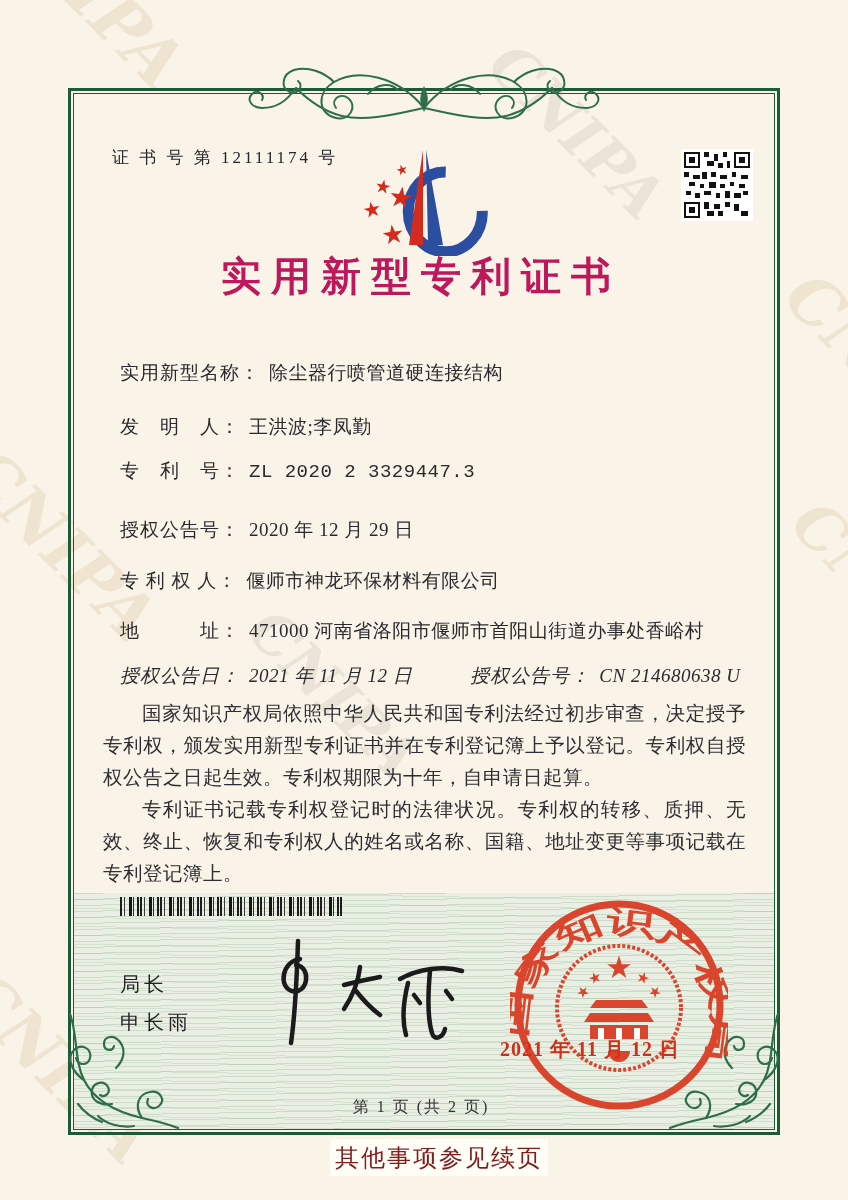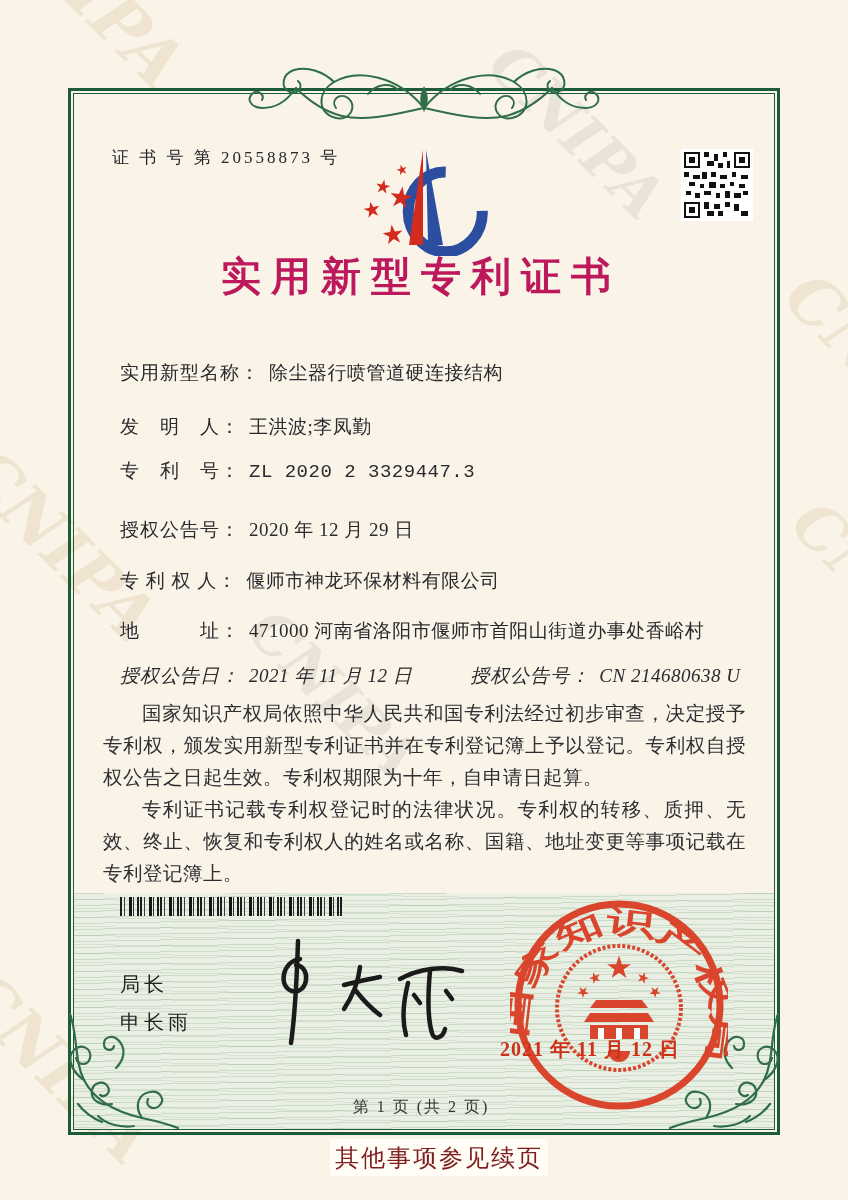--- a/index.html
+++ b/index.html
@@ -121,21 +121,21 @@
       <path d="M6,6 C14,28 10,52 20,72 C30,92 52,104 78,110 C92,113 104,116 114,120"></path>
       <path d="M20,72 C8,64 2,50 10,42 C17,35 28,40 26,50 C24,58 14,58 12,50"></path>
       <path d="M48,96 C36,98 26,92 28,82 C30,74 40,72 44,79 C47,85 41,90 36,87"></path>
       <path d="M78,110 C70,98 74,86 86,84 C96,82 102,92 95,98 C89,103 81,98 84,91"></path>
       <path d="M34,108 C42,116 56,120 70,118"></path>
       <path d="M14,96 C20,104 28,110 38,114"></path>
       <path d="M52,60 C60,52 62,42 56,34 C50,26 40,28 40,36 C40,43 49,44 50,38"></path>
     </g>
   </svg>
 
-  <div class="cert-no">证 书 号 第 20558873 号</div>
+  <div class="cert-no">证 书 号 第 12111174 号</div>
 
   <svg class="qr" viewBox="0 0 29 29" shape-rendering="crispEdges">
     <rect width="29" height="29" fill="#fff"></rect>
     <g fill="#111">
       <rect x="0" y="0" width="7" height="7"></rect>
         <rect x="22" y="0" width="7" height="7"></rect>
         <rect x="0" y="22" width="7" height="7"></rect>
       <rect x="1" y="1" width="5" height="5" fill="#fff"></rect>
         <rect x="23" y="1" width="5" height="5" fill="#fff"></rect>
         <rect x="1" y="23" width="5" height="5" fill="#fff"></rect>

